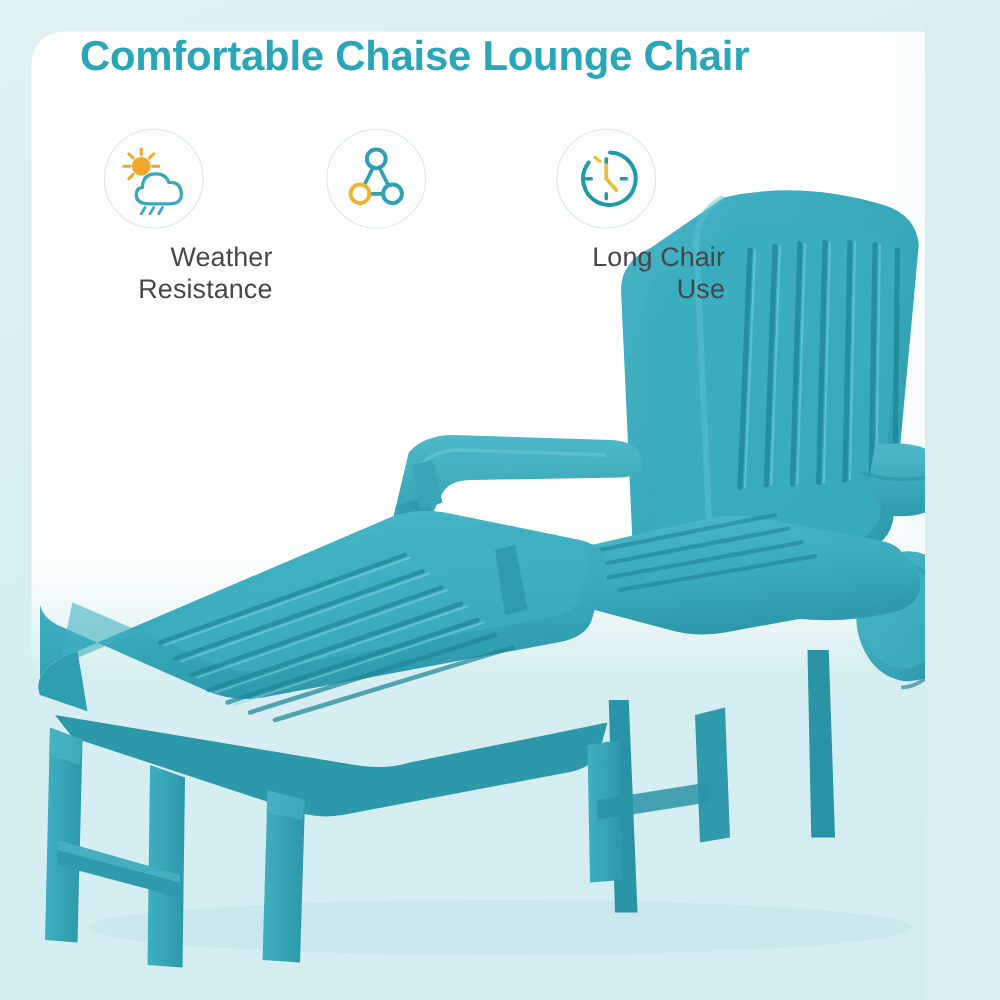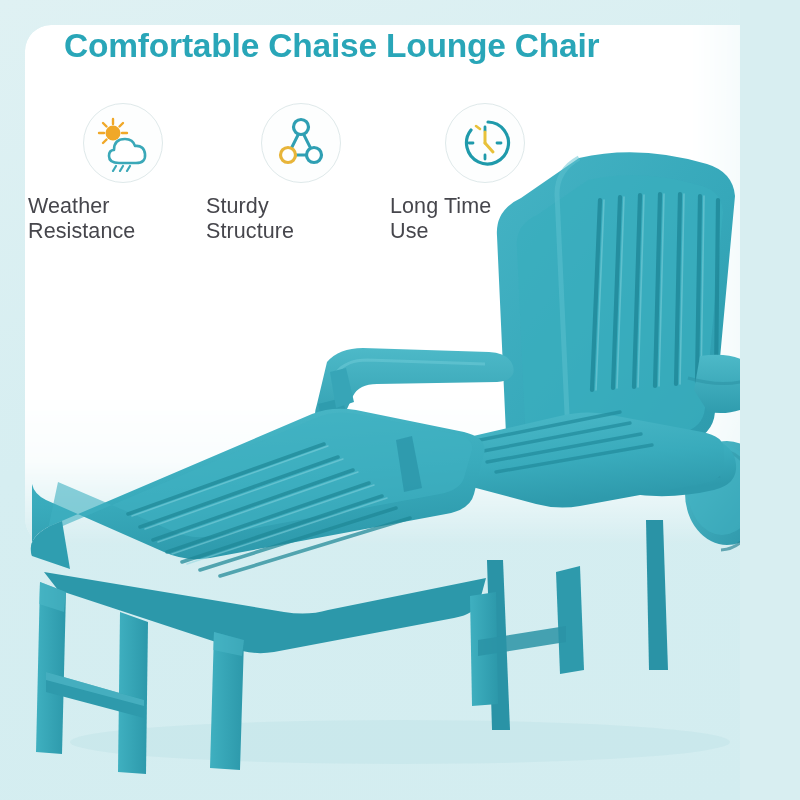--- a/index.html
+++ b/index.html
@@ -47,21 +47,21 @@
     font-size: 33.5px;
     font-weight: bold;
     color: #29a6b8;
     letter-spacing: -0.2px;
     white-space: nowrap;
   }
 
   
   .feature {
     position: absolute;
-    text-align: left;
+    text-align: right;
     width: 190px;
   }
   .feature .ring {
     width: 80px;
     height: 80px;
     margin: 0 auto;
     border-radius: 50%;
     border: 1px solid #dfe9ea;
     background: #fdfefe;
     display: flex;
@@ -333,39 +333,37 @@
         <g stroke="#2f9fb3" stroke-width="3" stroke-linecap="round">
           <path d="M27 12 L14 38"></path>
           <path d="M27 12 L40 38"></path>
           <path d="M15 38 L39 38"></path>
         </g>
         <circle cx="27" cy="10" r="7.5" fill="#fff" stroke="#2f9fb3" stroke-width="3.2"></circle>
         <circle cx="40" cy="38" r="7.5" fill="#fff" stroke="#2f9fb3" stroke-width="3.2"></circle>
         <circle cx="14" cy="38" r="7.5" fill="#fff" stroke="#e8b53a" stroke-width="3.2"></circle>
       </svg>
     </div>
-    <div class="flabel">Sturdy
-Structure</div>
   </div>
 
   <div class="feature" id="feat-2">
     <div class="ring">
       <svg width="54" height="54" viewBox="0 0 54 54">
         <path d="M30 6 a21 21 0 1 1 -17 8" fill="none" stroke="#1f9aab" stroke-width="3.2" stroke-linecap="round"></path>
         <g stroke="#1f9aab" stroke-width="2.8" stroke-linecap="round">
           <path d="M27 11 v4"></path>
             <path d="M43 27 h-4"></path>
             <path d="M27 43 v-4"></path>
             <path d="M11 27 h4"></path>
         </g>
         <g stroke="#e8c13a" stroke-width="3" stroke-linecap="round">
           <path d="M27 27 L27 16"></path>
           <path d="M27 27 L35 36"></path>
         </g>
         <path d="M18 10 l4 3" stroke="#e8c13a" stroke-width="2.6" stroke-linecap="round"></path>
       </svg>
     </div>
-    <div class="flabel">Long Time
+    <div class="flabel">Long Chair
 Use</div>
   </div>
 
 
 </div>
 
 </body></html>

